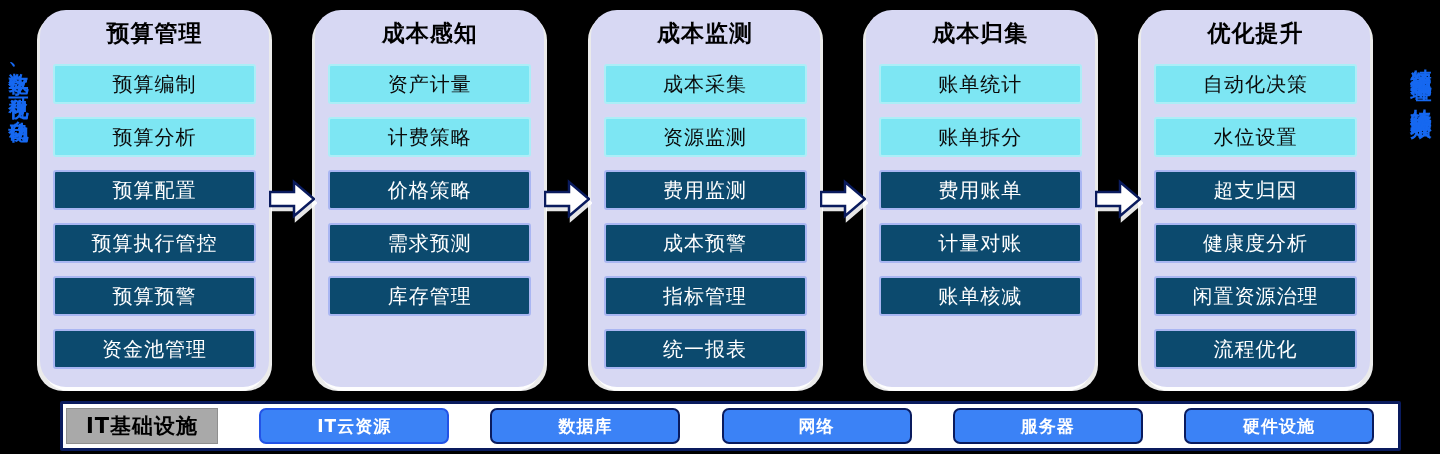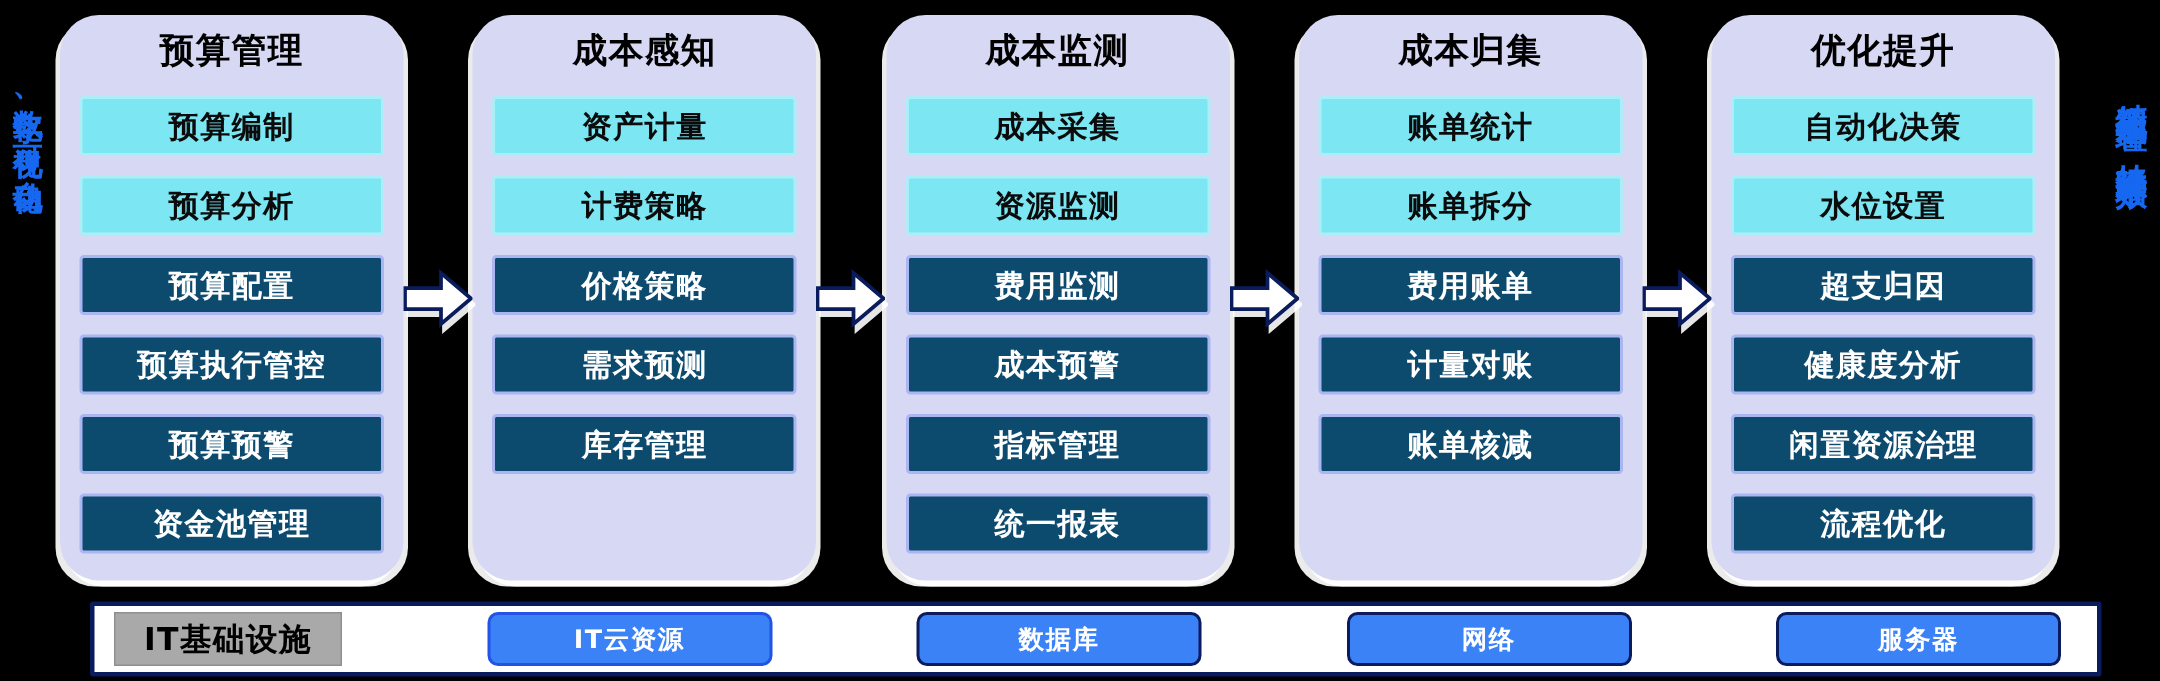--- a/index.html
+++ b/index.html
@@ -36,21 +36,21 @@
   }
   .panel-title {
     text-align:center;
     font-size:23px; font-weight:700; color:#000;
     letter-spacing:1px;
     margin:4px 0 15px;
   }
   .item {
     height:40px; border-radius:3px;
     display:flex; align-items:center; justify-content:center;
-    font-size:20px; font-weight:700;
+    font-size:20px; font-weight:400;
     margin-bottom:13px;
     box-sizing:border-box;
     letter-spacing:1px;
     white-space:nowrap;
   }
   .item.cyan { background:#7de6f3; border:2px solid #aceef7; color:#0b0b0b; }
   .item.blue { background:#0c4a6e; border:2px solid #a9b6f2; color:#ffffff; }
 
   .flow-arrow {
     align-self:center;
@@ -59,21 +59,21 @@
     filter:drop-shadow(2px 4px 0 rgba(255,255,255,0.9));
   }
 
   .bottom-bar {
     position:absolute; left:60px; top:401px;
     width:1341px; height:50px;
     background:#ffffff;
     border:3px solid #0a1b5e; border-radius:2px;
     box-sizing:border-box;
     display:flex; align-items:center; justify-content:space-between;
-    padding:0 24px 0 13px;
+    padding:0 24px 0 3px;
   }
   .base-box {
     width:152px; height:36px;
     background:#a9a9a9; border:1px solid #8f8f8f;
     color:#000; font-weight:700; font-size:21px;
     display:flex; align-items:center; justify-content:center;
     box-sizing:border-box; letter-spacing:1px;
     flex-shrink:0;
   }
   .infra-btn {
@@ -151,13 +151,14 @@
   </div>
 
 <div class="side-label right">精细化成本管理,持续降本增效</div>
 
 <div class="bottom-bar">
   <div class="base-box">IT基础设施</div>
 <div class="infra-btn no-border">IT云资源</div>
     <div class="infra-btn">数据库</div>
     <div class="infra-btn">网络</div>
     <div class="infra-btn">服务器</div>
+    <div class="infra-btn">硬件设施</div>
   </div>
 
 </body></html>

